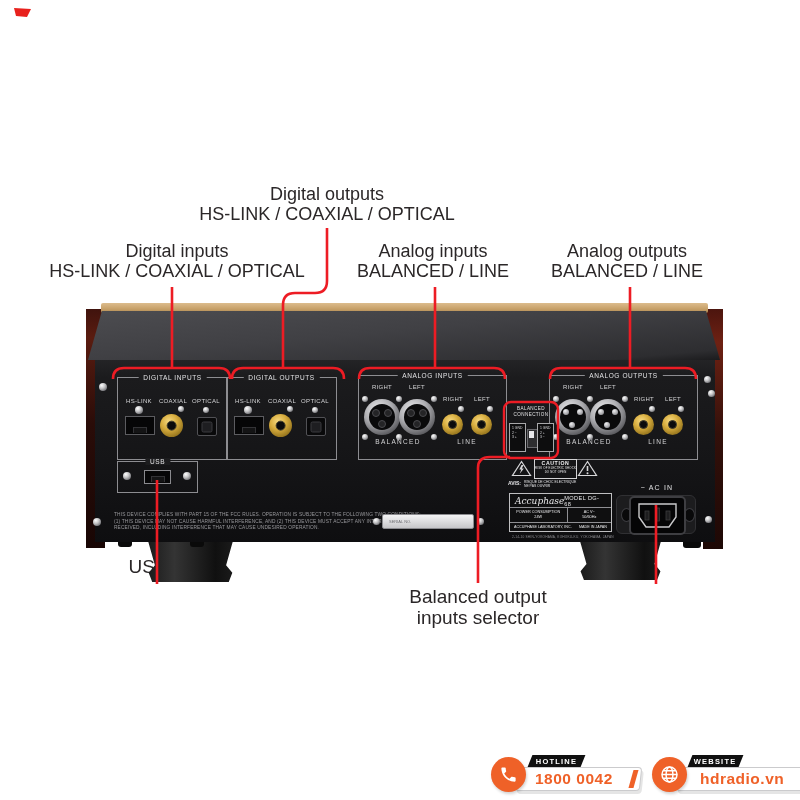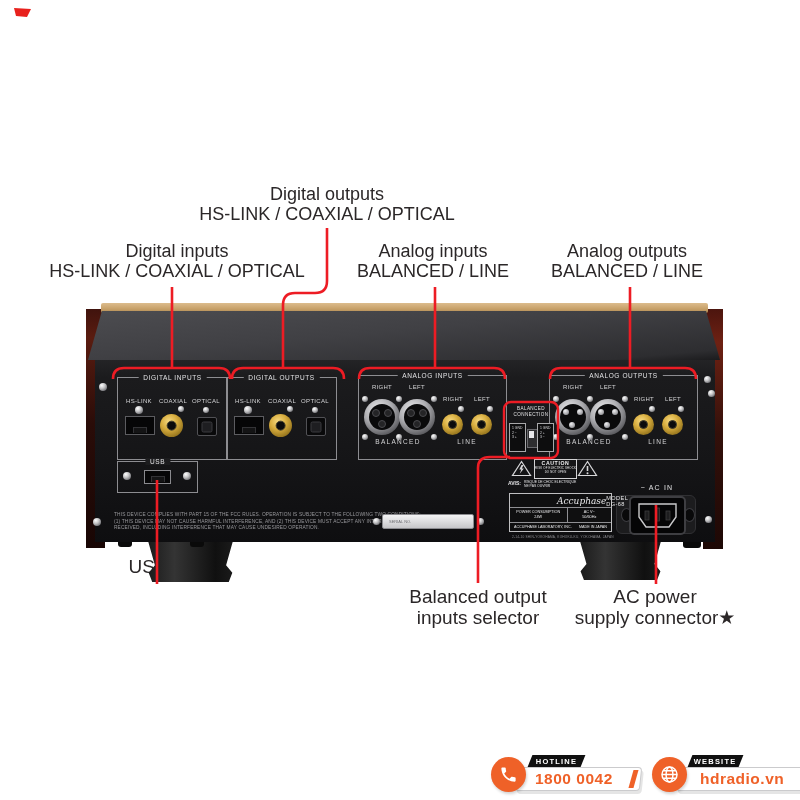--- a/index.html
+++ b/index.html
@@ -77,21 +77,21 @@
   .tri{position:absolute;z-index:5;}
   .caution-box{position:absolute;z-index:5;border:1px solid #d2d2d4;text-align:center;color:#eeeef0;}
   .caution-head{font-size:5.2px;font-weight:bold;letter-spacing:.6px;line-height:7px;}
   .caution-sub{font-size:2.8px;line-height:3.6px;letter-spacing:.2px;}
   .avis{position:absolute;z-index:5;display:flex;gap:3px;color:#e4e4e6;align-items:flex-start;}
   .avis-k{font-size:5px;font-weight:bold;}
   .avis-v{font-size:3.4px;line-height:4.4px;}
   .nameplate{position:absolute;z-index:5;border:1px solid #bfbfc1;background:#0f0f10;color:#e6e6e8;box-sizing:border-box;}
   .np-r1{display:flex;justify-content:space-between;align-items:center;height:13px;
     border-bottom:1px solid #8f8f93;padding:0 5px;}
-  .np-brand{font-family:"DejaVu Serif","Liberation Serif",serif;font-style:italic;font-size:9px;margin-left:42px;}
+  .np-brand{font-family:"DejaVu Serif","Liberation Serif",serif;font-style:italic;font-size:9px;}
   .np-model{font-size:5.6px;letter-spacing:.4px;}
   .np-r2{display:flex;height:14px;border-bottom:1px solid #8f8f93;}
   .np-c{flex:1;text-align:center;font-size:3.8px;line-height:5px;padding-top:2px;}
   .np-c.first{border-right:1px solid #8f8f93;flex:1.3;}
   .np-r3{display:flex;justify-content:space-between;font-size:3.7px;padding:2px 4px 0 4px;}
   .np-addr{position:absolute;z-index:5;font-size:3.2px;color:#8e8e92;letter-spacing:.2px;white-space:nowrap;}
   .ac-label{position:absolute;z-index:5;transform:translateX(-50%);font-size:7px;
     letter-spacing:1.2px;color:#e2e2e4;white-space:nowrap;}
   .ac-flange{position:absolute;z-index:4;background:#1c1c1e;border:1px solid #303033;border-radius:6px;}
   .ac-hole{position:absolute;z-index:5;background:#09090a;border:1px solid #3c3c40;border-radius:50%;}
@@ -138,24 +138,20 @@
     <div>BALANCED / LINE</div>
   </div>
 
   <div class="lab-bottom" style="left:167px;top:556px;">
     <div>USB port</div>
   </div>
   <div class="lab-bottom" style="left:478px;top:586px;">
     <div>Balanced output</div>
     <div>inputs selector</div>
   </div>
-  <div class="lab-bottom" style="left:655px;top:586px;">
-    <div>AC power</div>
-    <div>supply connector★</div>
-  </div>
 
   <div class="cheek left"></div>
   <div class="cheek right"></div>
   <div class="wood-top"></div>
   <div class="top-surface"></div>
   <div class="foot" style="left:146px;top:540px;width:89px;height:42px;"></div>
   <div class="foot" style="left:578px;top:540px;width:85px;height:40px;"></div>
   <div class="bump" style="left:118px;top:541px;width:14px;height:6px;"></div>
   <div class="bump" style="left:190px;top:541px;width:14px;height:6px;"></div>
   <div class="bump" style="left:683px;top:541px;width:18px;height:7px;"></div>

